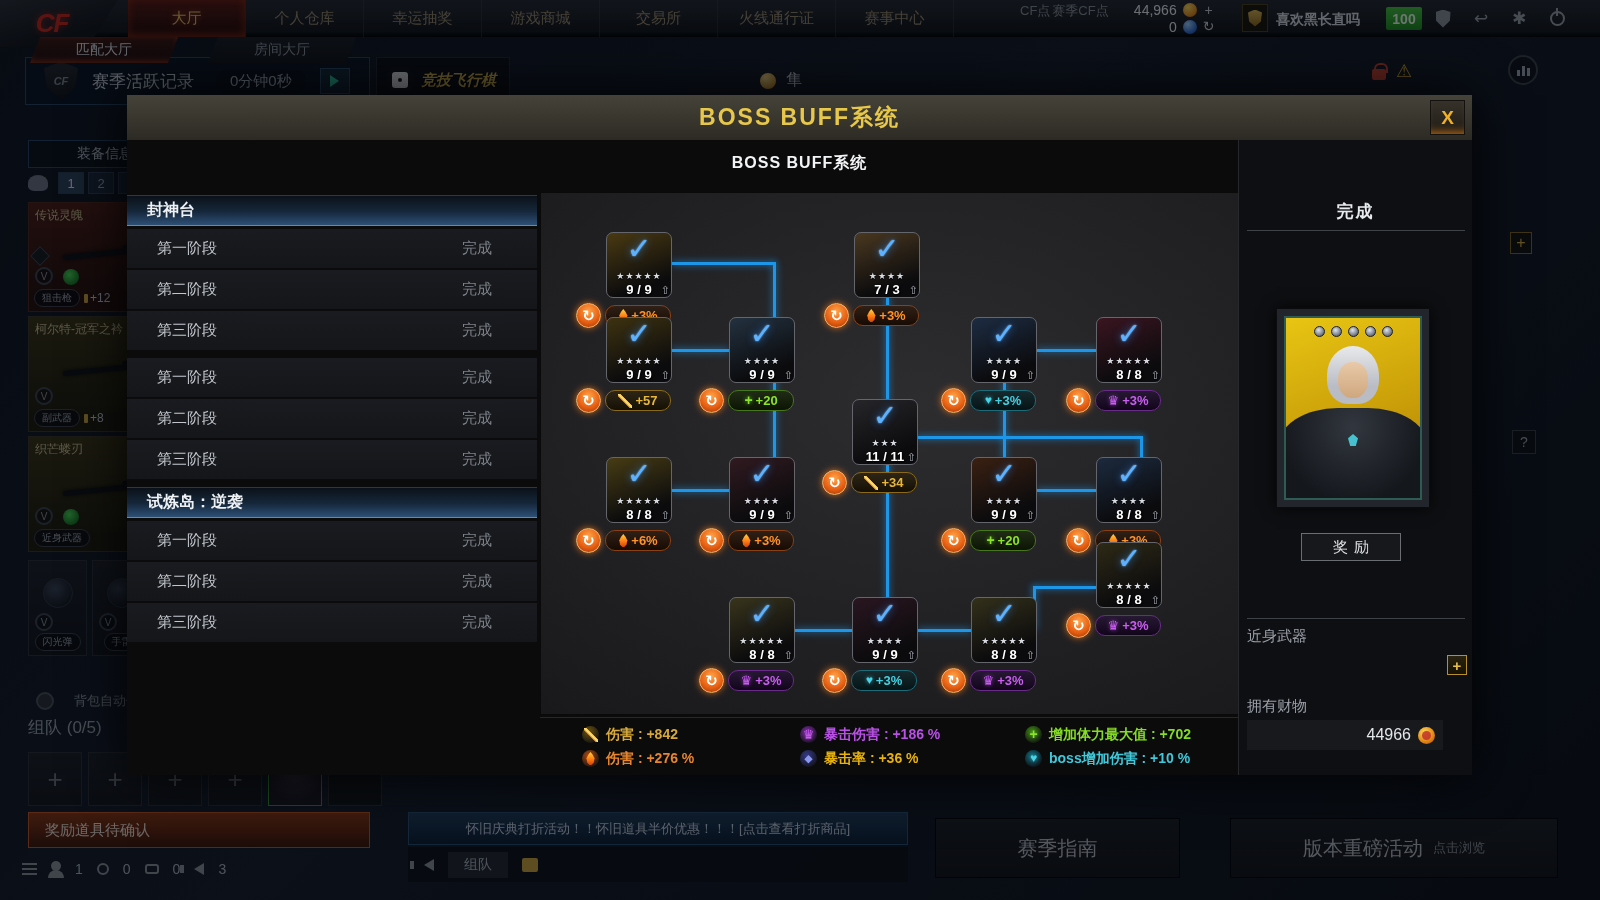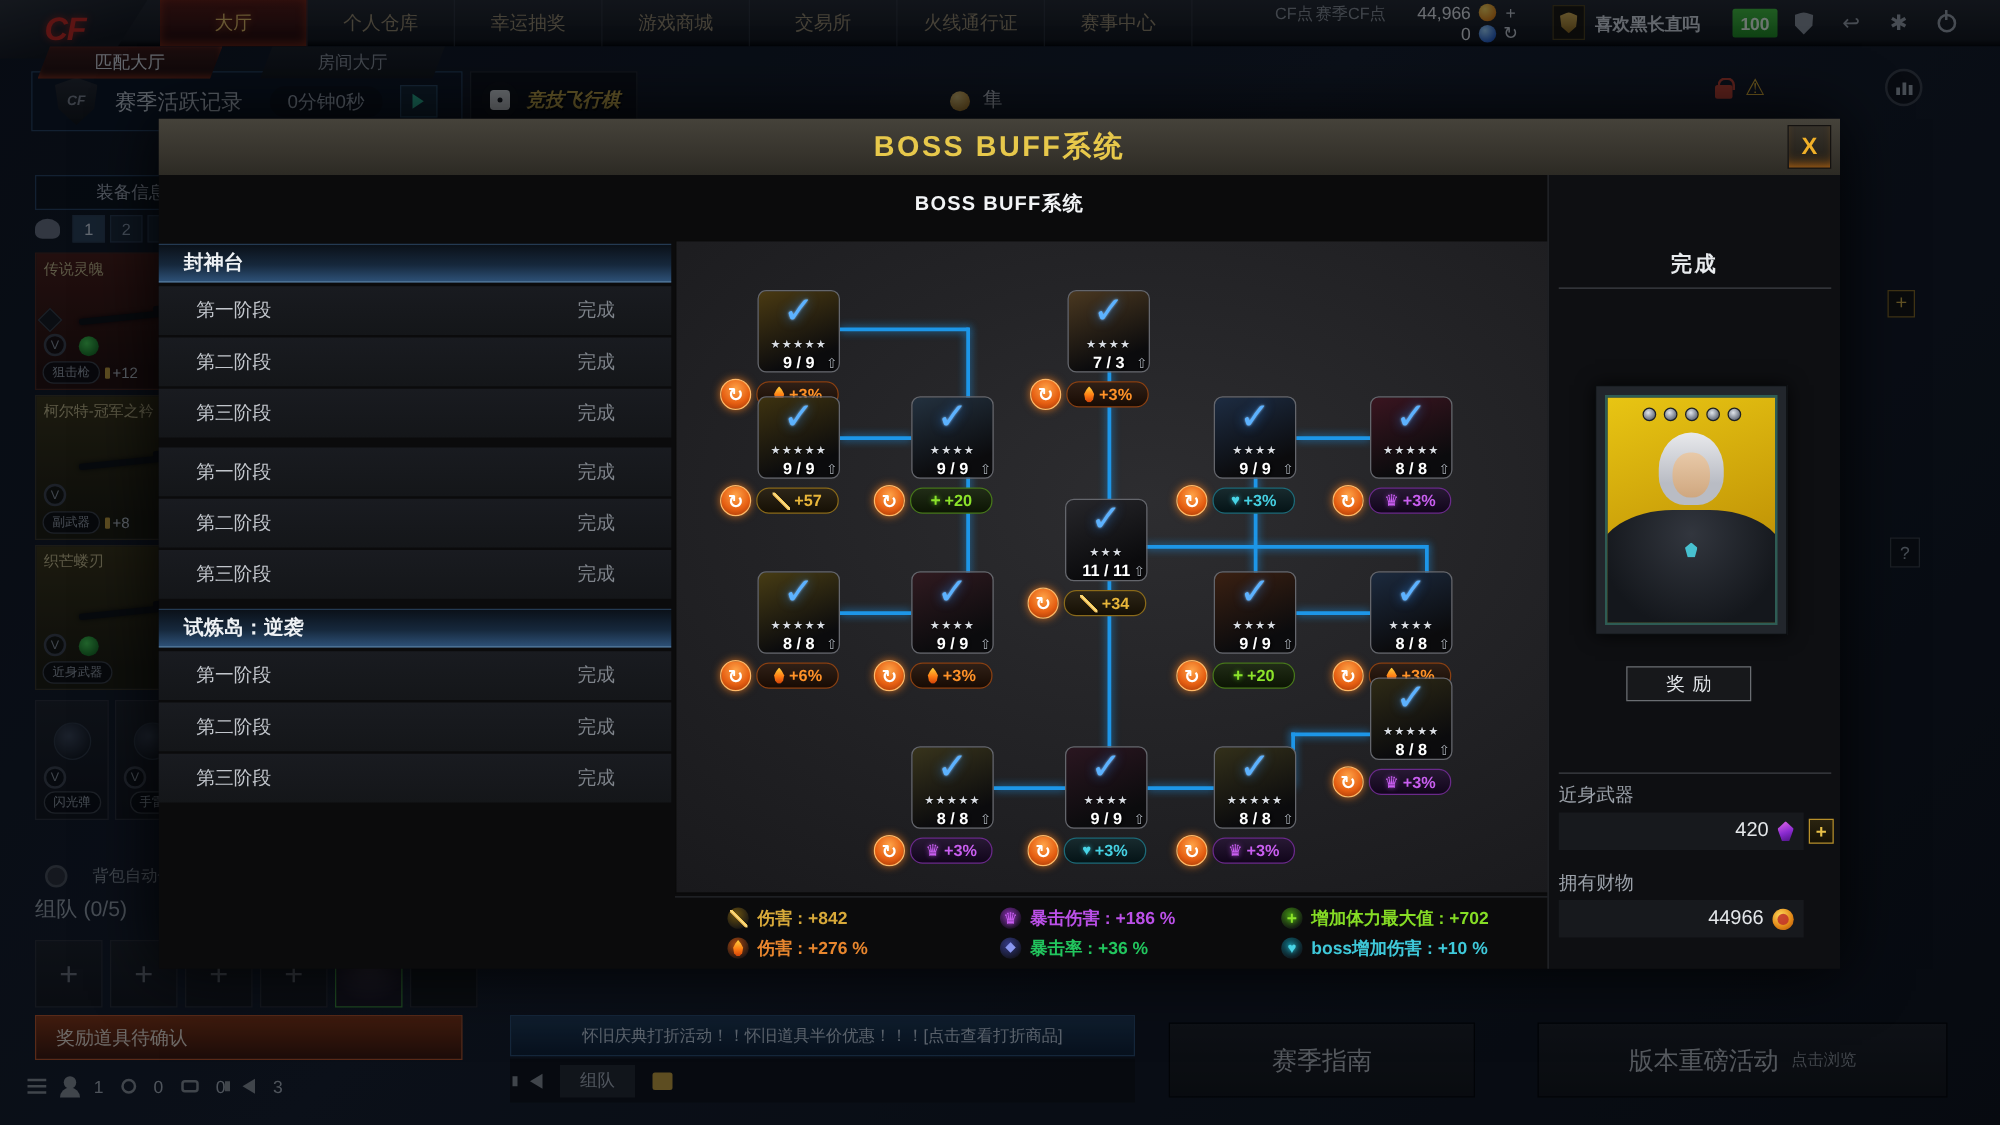--- a/index.html
+++ b/index.html
@@ -758,21 +758,21 @@
         <div class="lg-item">
           <div class="lg-ic" style="background: radial-gradient(circle at 40% 32%, rgb(110, 38, 144), rgb(16, 16, 20) 85%);">
             <i class="ic-crown">♛</i>
           </div>
           <div class="lg-txt" style="color: rgb(187, 80, 232);">暴击伤害 : +186 %</div>
         </div>
         <div class="lg-item">
           <div class="lg-ic" style="background: radial-gradient(circle at 40% 32%, rgb(52, 58, 134), rgb(16, 16, 20) 85%);">
             <i class="ic-dia">◆</i>
           </div>
-          <div class="lg-txt" style="color: #22c55e;">暴击率 : +36 %</div>
+          <div class="lg-txt" style="color: #eab308;">暴击率 : +36 %</div>
         </div>
         <div class="lg-item">
           <div class="lg-ic" style="background: radial-gradient(circle at 40% 32%, rgb(58, 126, 18), rgb(16, 16, 20) 85%);">
             <i class="ic-plus">+</i>
           </div>
           <div class="lg-txt" style="color: rgb(133, 220, 37);">增加体力最大值 : +702</div>
         </div>
         <div class="lg-item">
           <div class="lg-ic" style="background: radial-gradient(circle at 40% 32%, rgb(13, 98, 114), rgb(16, 16, 20) 85%);">
             <i class="ic-heart">♥</i>
@@ -795,24 +795,20 @@
             </div>
           <div class="rp-hair"></div>
           <div class="rp-face"></div>
           <div class="rp-body"></div>
           <div class="rp-gem"></div>
         </div>
       </div>
       <div class="rp-reward-btn">奖励</div>
       <div class="rp-line2"></div>
       <div class="rp-lbl" style="top:487px">近身武器</div>
-      <div class="rp-bar" style="top:510px">
-        <span class="rp-val">420</span>
-        <span class="gem-ico"></span>
-      </div>
       <div class="plus-btn" style="top:515px">+</div>
       <div class="rp-lbl" style="top:557px">拥有财物</div>
       <div class="rp-bar" style="top:580px">
         <span class="rp-val">44966</span>
         <span class="coin-big"></span>
       </div>
     </div>
   </div>
 </div>
 

